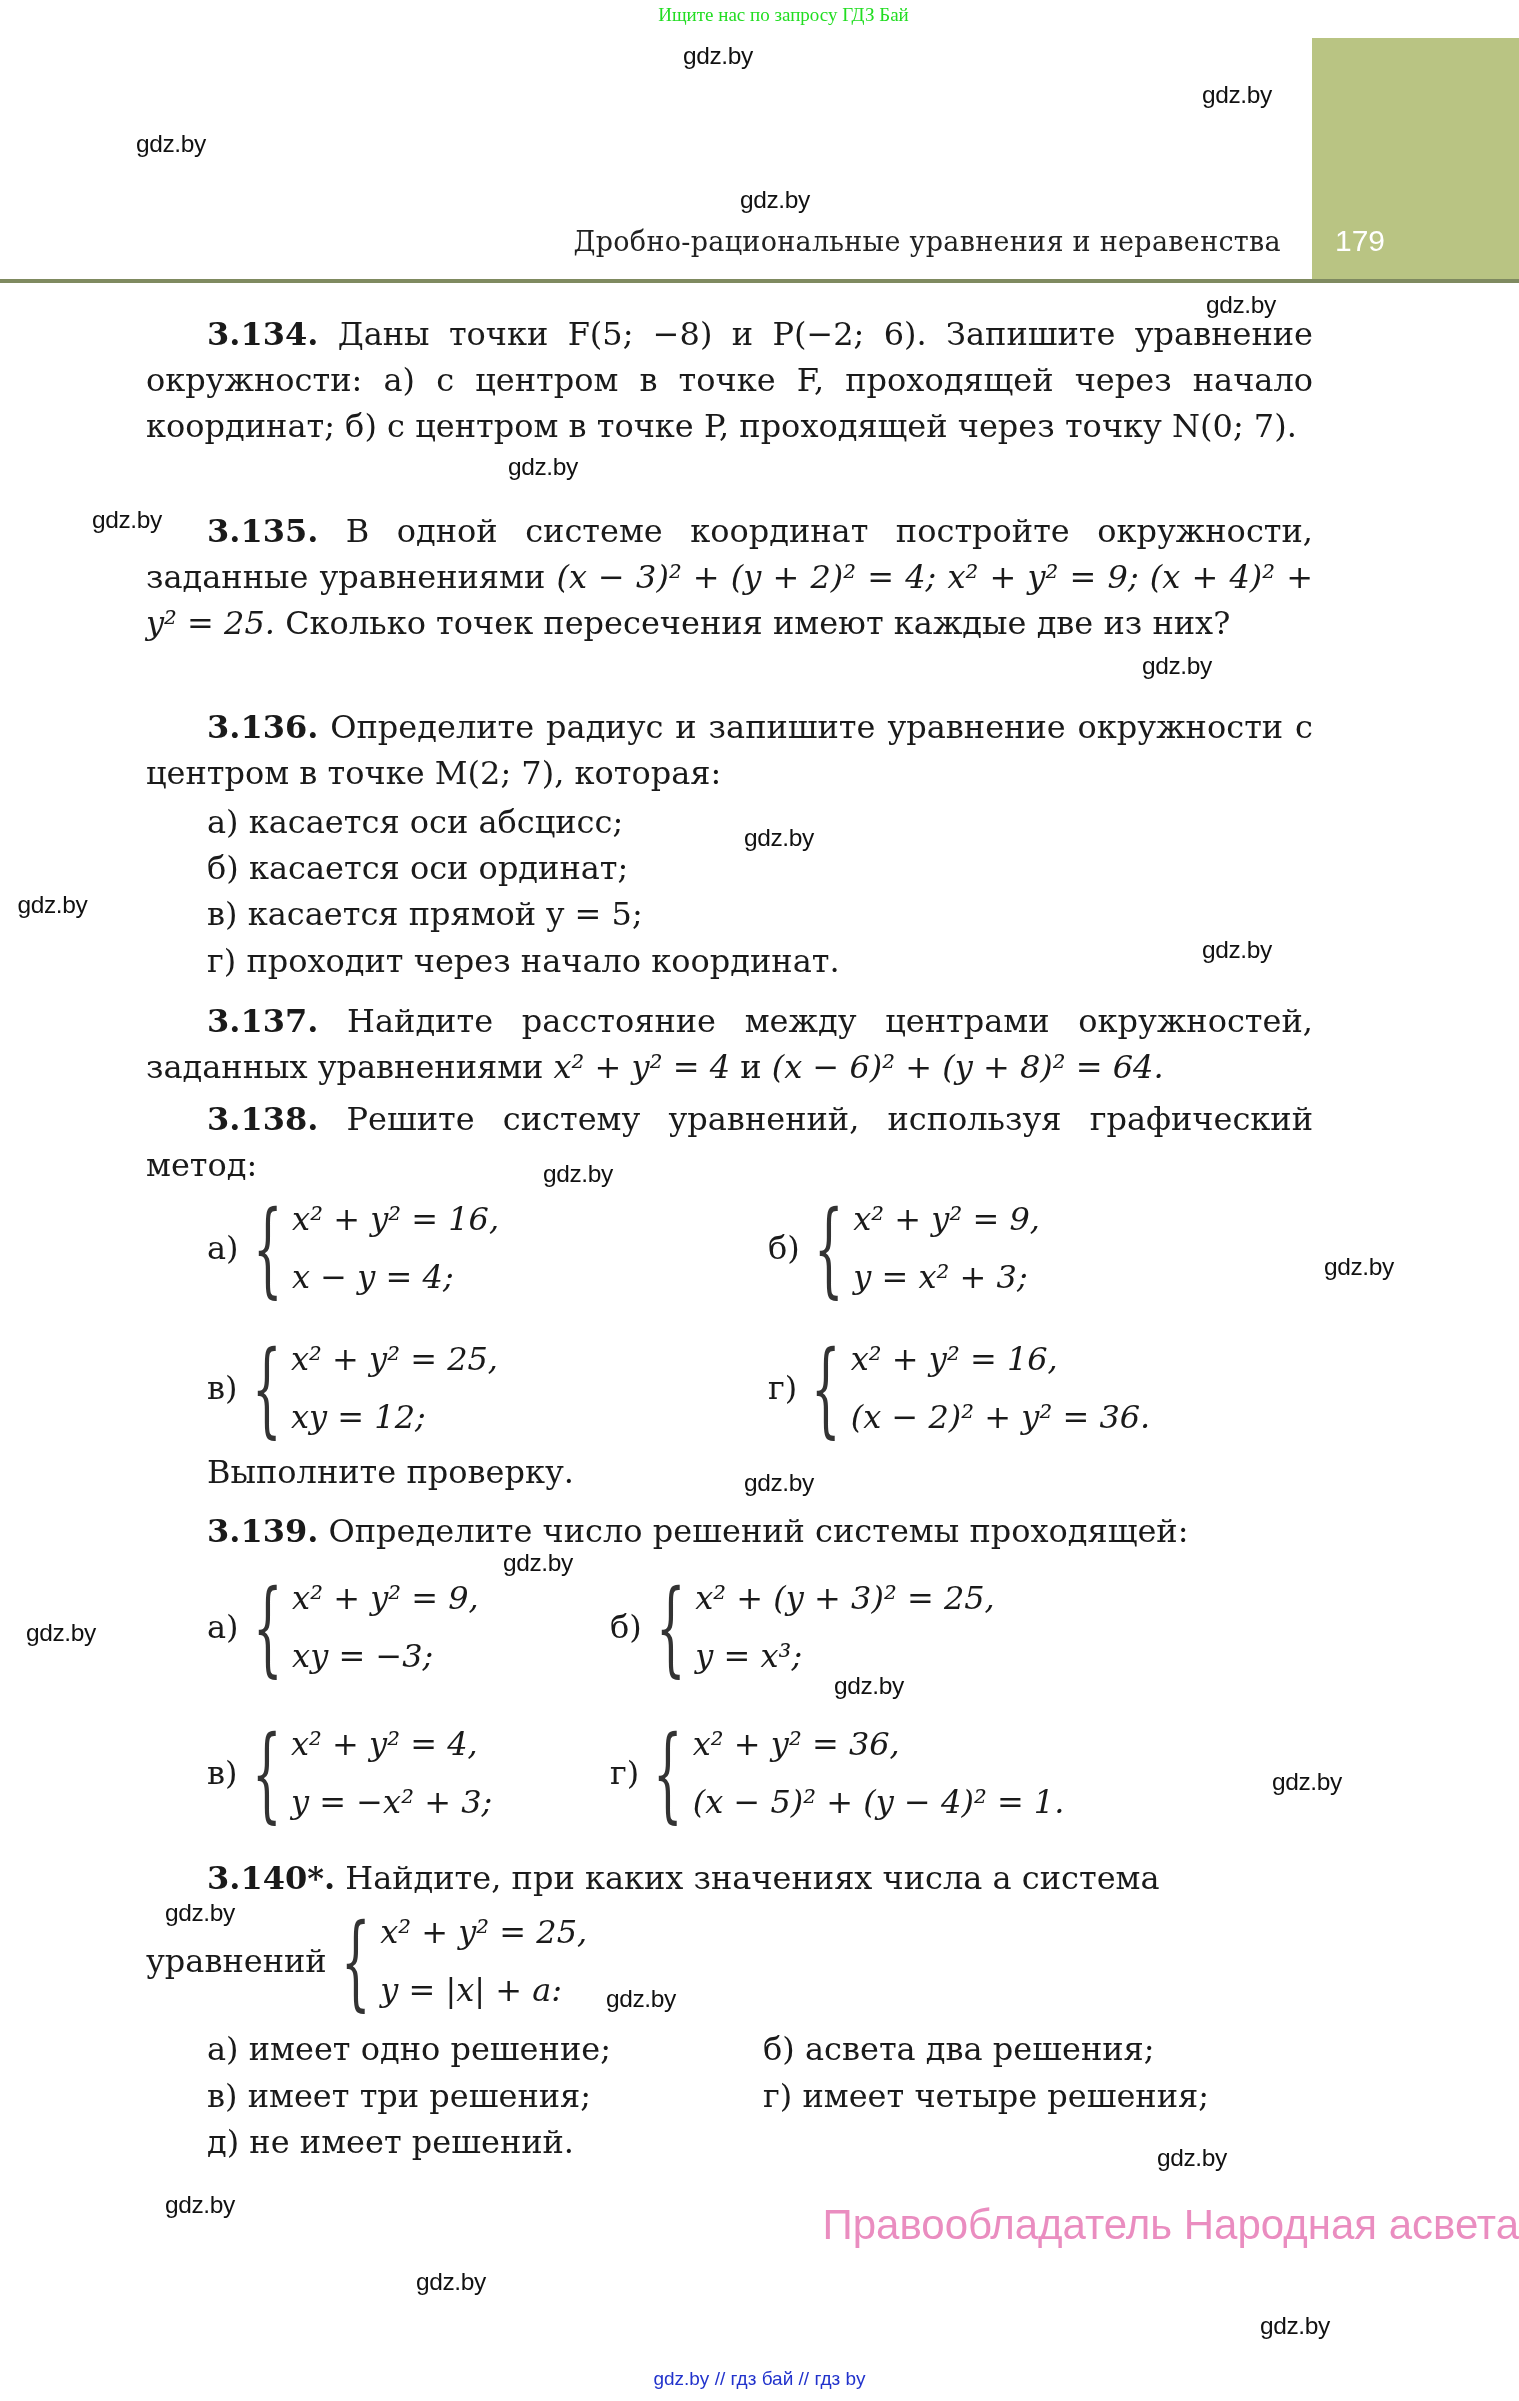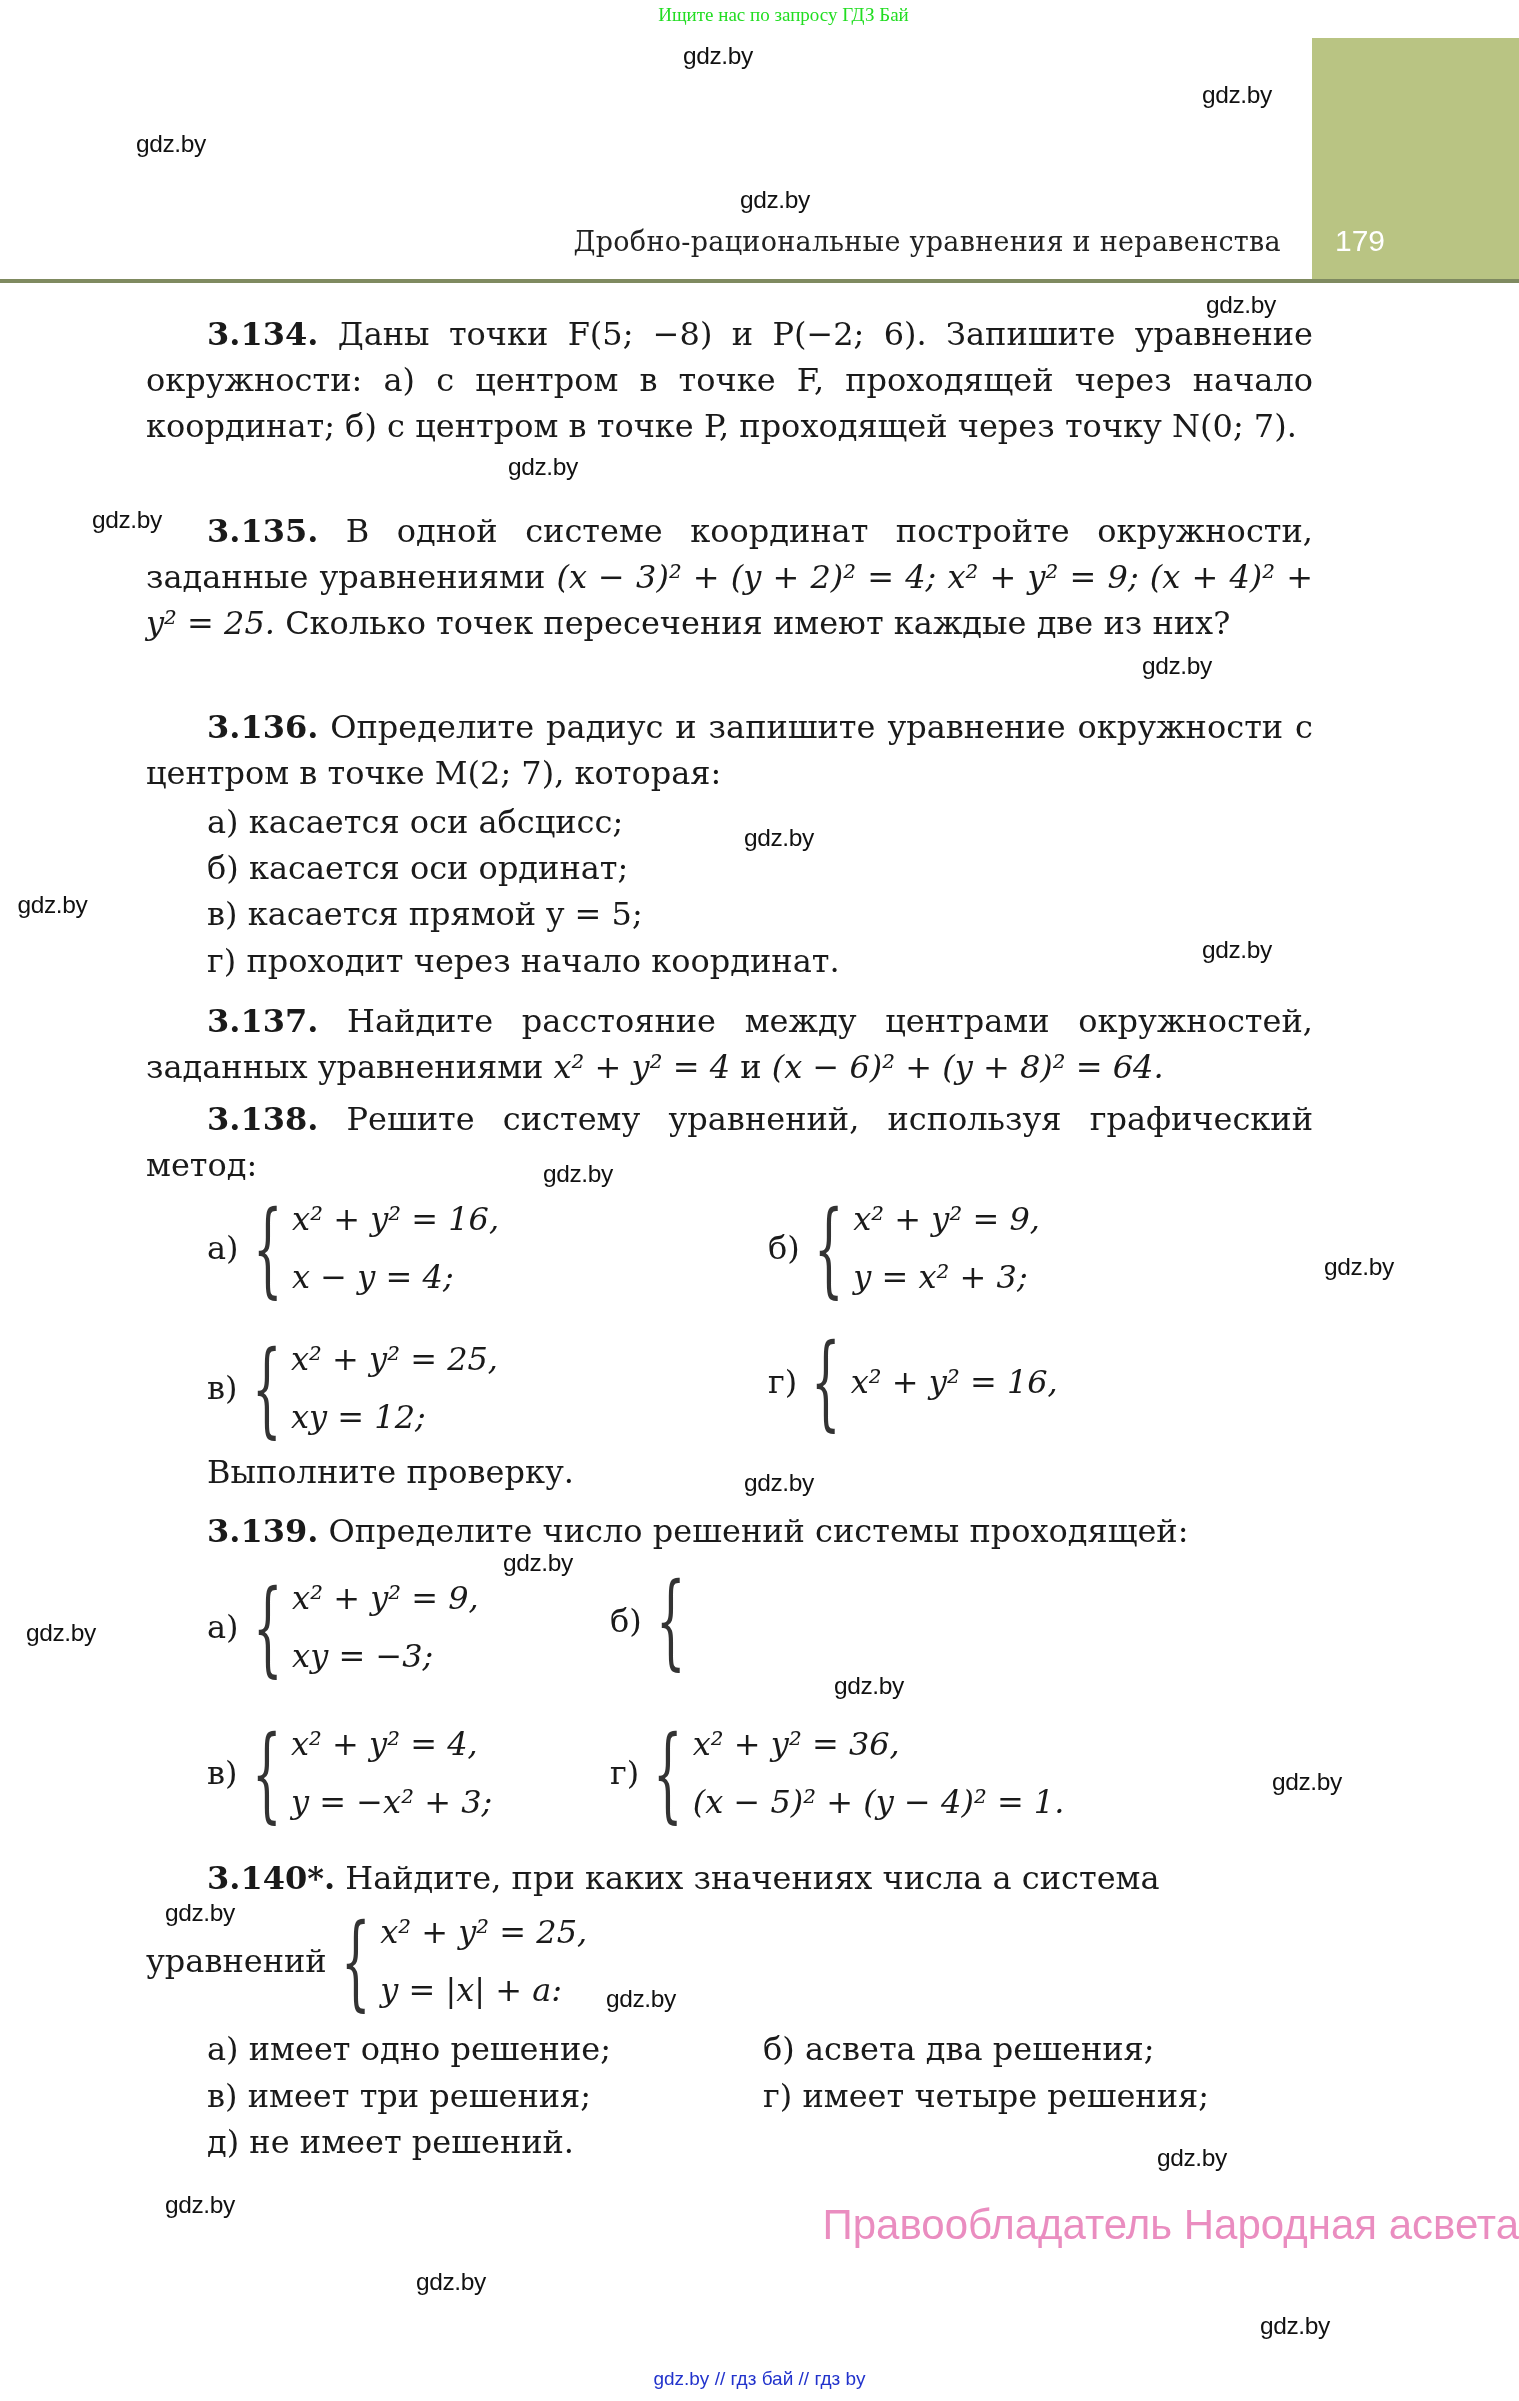--- a/index.html
+++ b/index.html
@@ -124,39 +124,44 @@
   <div class="rows v">
     <div>x² + y² = 25,</div>
     <div>xy = 12;</div>
   </div>
 </div>
 <div class="sys" style="left:768px;top:1330px">
   <span class="lbl">г)</span>
   <span class="brace">{</span>
   <div class="rows v">
     <div>x² + y² = 16,</div>
+    <div>(x − 2)² + y² = 36.</div>
   </div>
 </div>
 <div class="line" style="left:207px;top:1453px">Выполните проверку.</div>
 
 <div class="para indent" style="top:1508px">
   <span class="num">3.139.</span>
   <span>Определите число решений системы проходящей:</span>
 </div>
 <div class="sys" style="left:207px;top:1569px">
   <span class="lbl">а)</span>
   <span class="brace">{</span>
   <div class="rows v">
     <div>x² + y² = 9,</div>
     <div>xy = −3;</div>
   </div>
 </div>
 <div class="sys" style="left:610px;top:1569px">
   <span class="lbl">б)</span>
   <span class="brace">{</span>
+  <div class="rows v">
+    <div>x² + (y + 3)² = 25,</div>
+    <div>y = x³;</div>
+  </div>
 </div>
 <div class="sys" style="left:207px;top:1715px">
   <span class="lbl">в)</span>
   <span class="brace">{</span>
   <div class="rows v">
     <div>x² + y² = 4,</div>
     <div>y = −x² + 3;</div>
   </div>
 </div>
 <div class="sys" style="left:610px;top:1715px">

